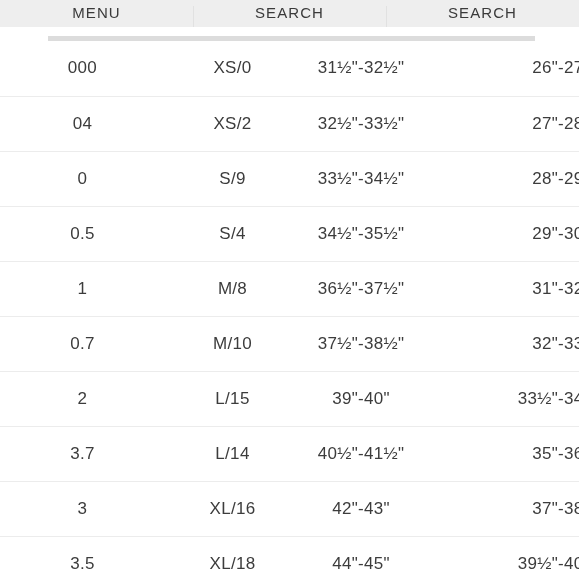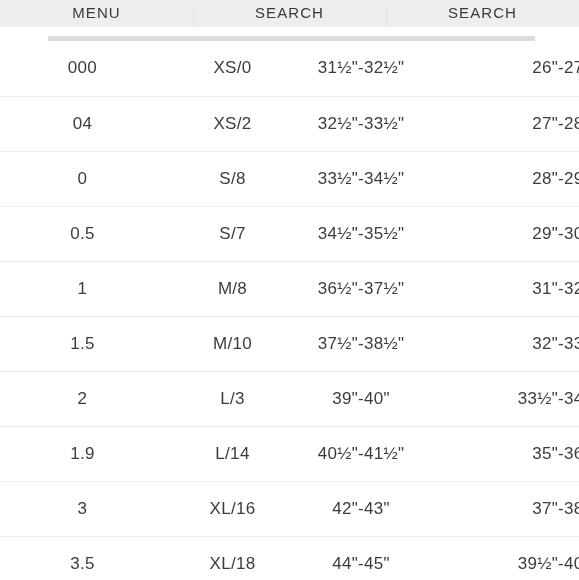--- a/index.html
+++ b/index.html
@@ -143,50 +143,50 @@
         <td>26"-27"</td>
       </tr>
       <tr>
         <td>04</td>
         <td>XS/2</td>
         <td>32½"-33½"</td>
         <td>27"-28"</td>
       </tr>
       <tr>
         <td>0</td>
-        <td>S/8</td>
+        <td>S/9</td>
         <td>33½"-34½"</td>
         <td>28"-29"</td>
       </tr>
       <tr>
         <td>0.5</td>
-        <td>S/7</td>
+        <td>S/4</td>
         <td>34½"-35½"</td>
         <td>29"-30"</td>
       </tr>
       <tr>
         <td>1</td>
         <td>M/8</td>
         <td>36½"-37½"</td>
         <td>31"-32"</td>
       </tr>
       <tr>
-        <td>1.5</td>
+        <td>0.7</td>
         <td>M/10</td>
         <td>37½"-38½"</td>
         <td>32"-33"</td>
       </tr>
       <tr>
         <td>2</td>
-        <td>L/3</td>
+        <td>L/15</td>
         <td>39"-40"</td>
         <td>33½"-34½"</td>
       </tr>
       <tr>
-        <td>1.9</td>
+        <td>3.7</td>
         <td>L/14</td>
         <td>40½"-41½"</td>
         <td>35"-36"</td>
       </tr>
       <tr>
         <td>3</td>
         <td>XL/16</td>
         <td>42"-43"</td>
         <td>37"-38"</td>
       </tr>

